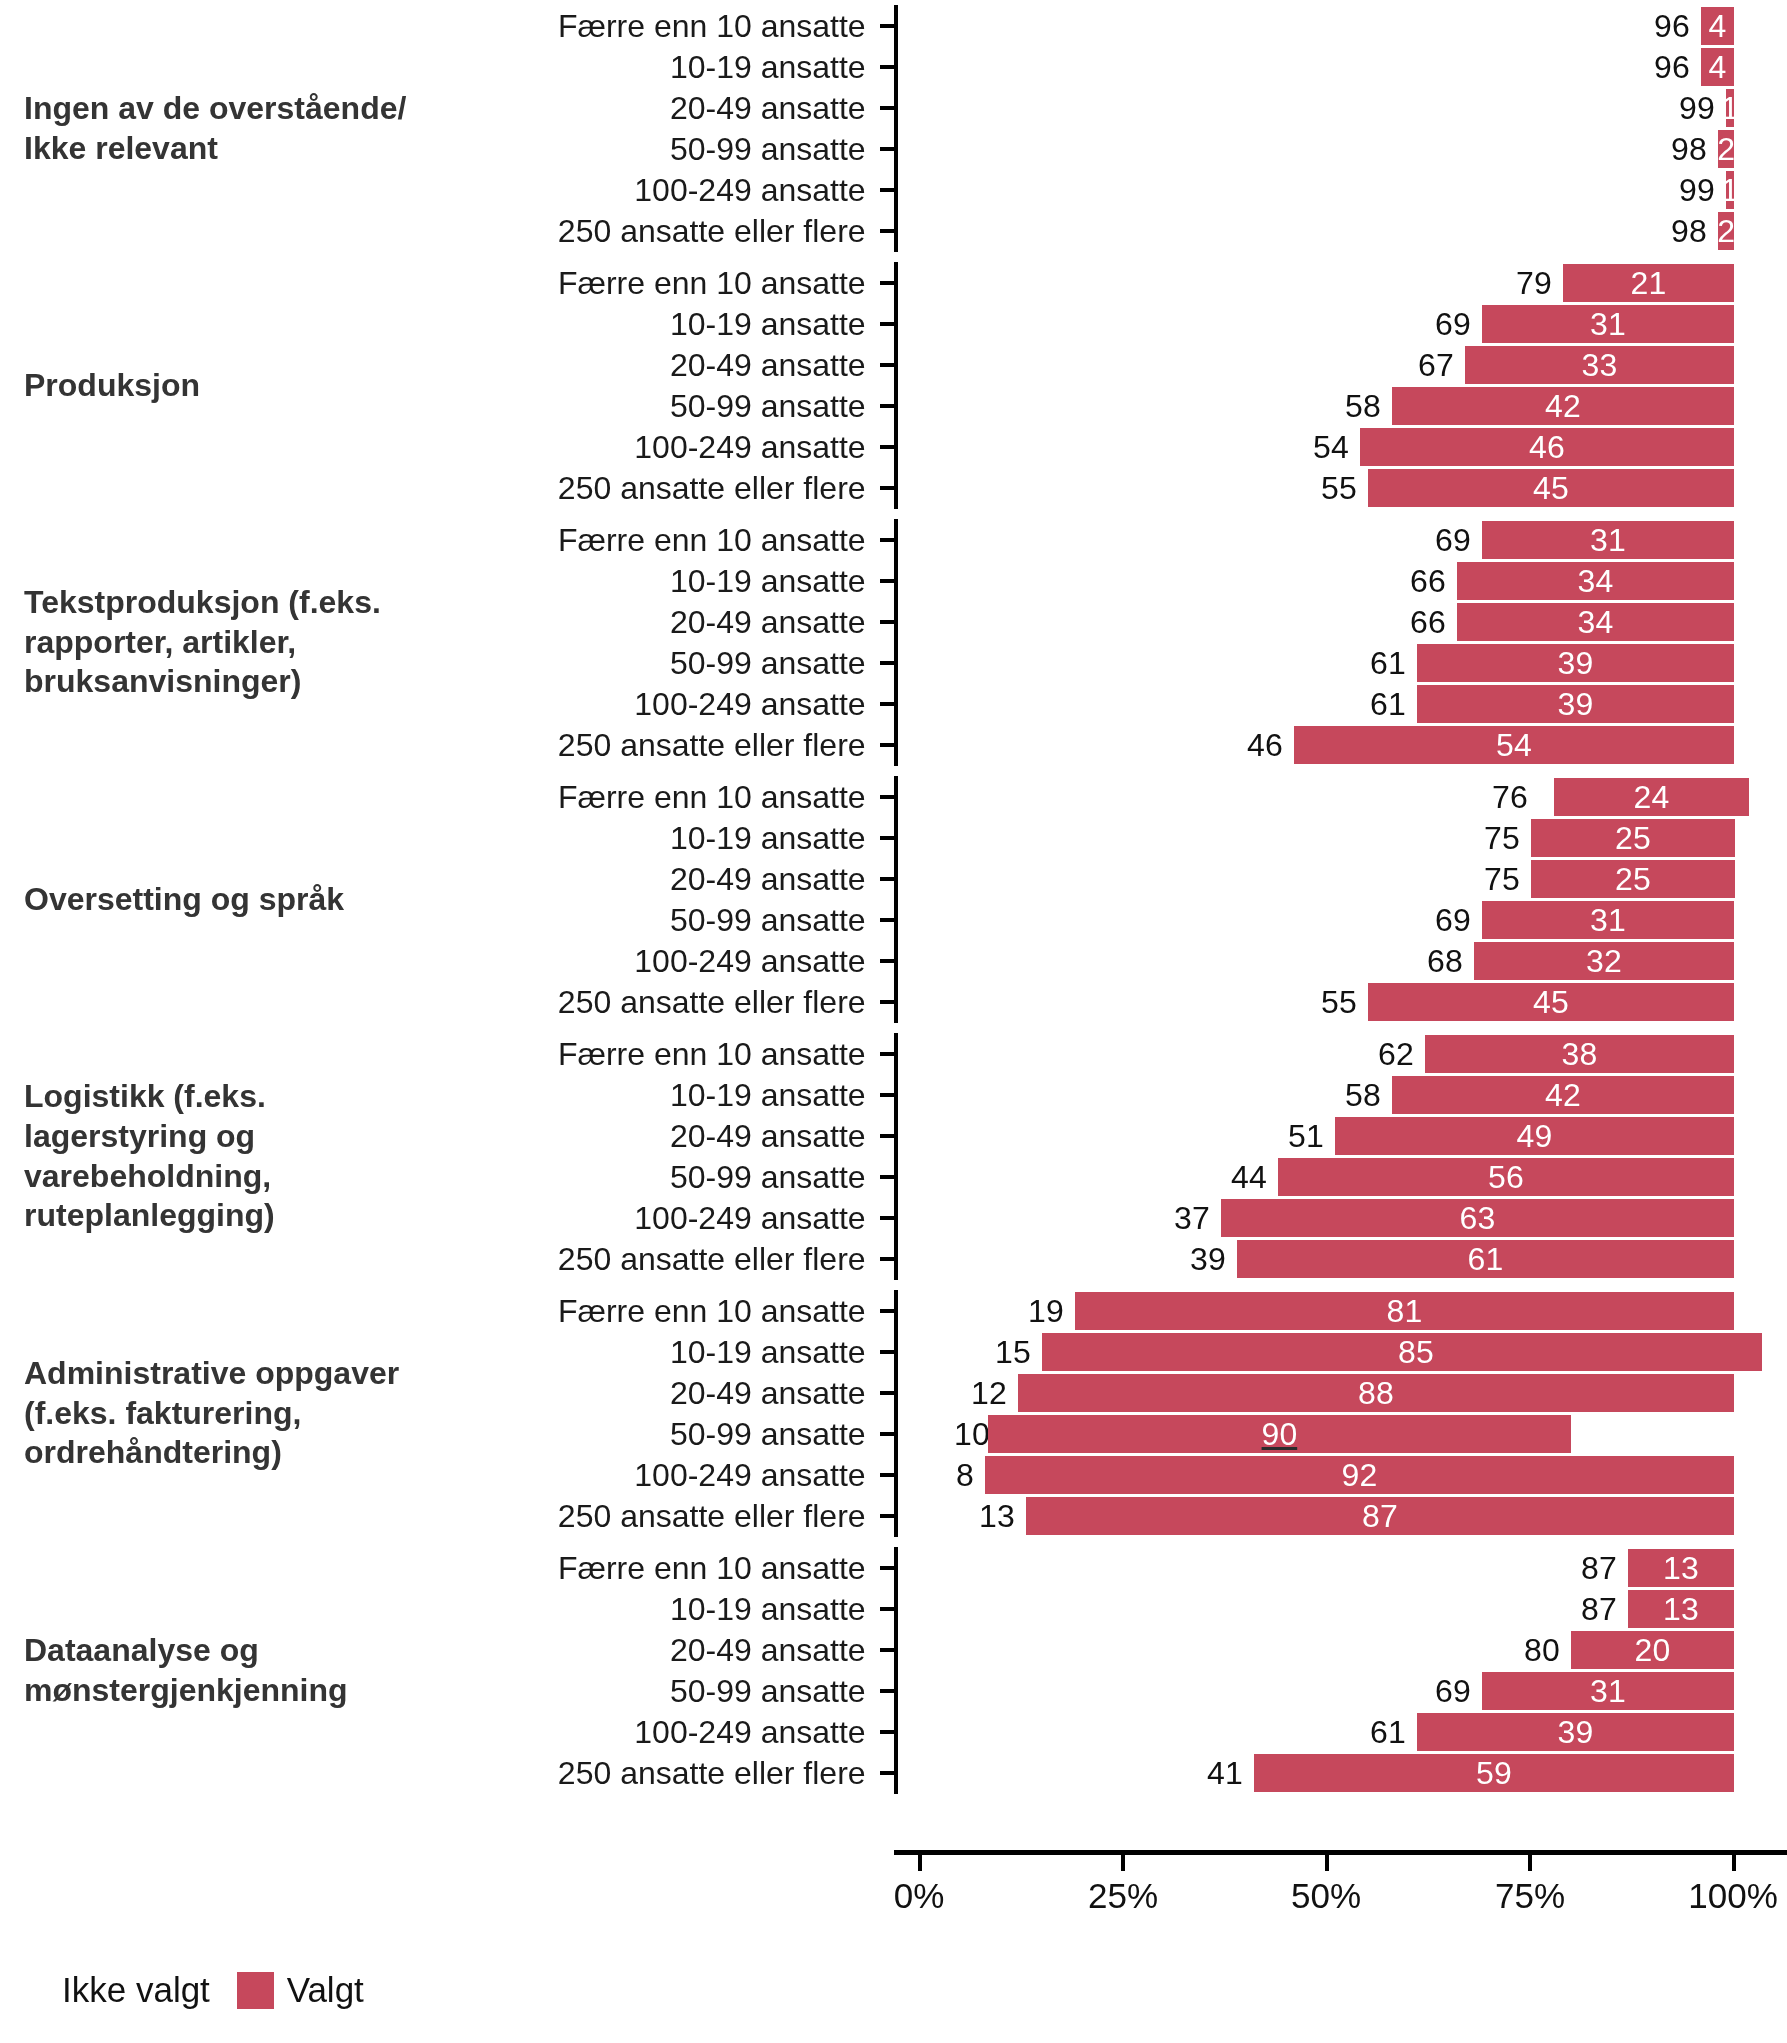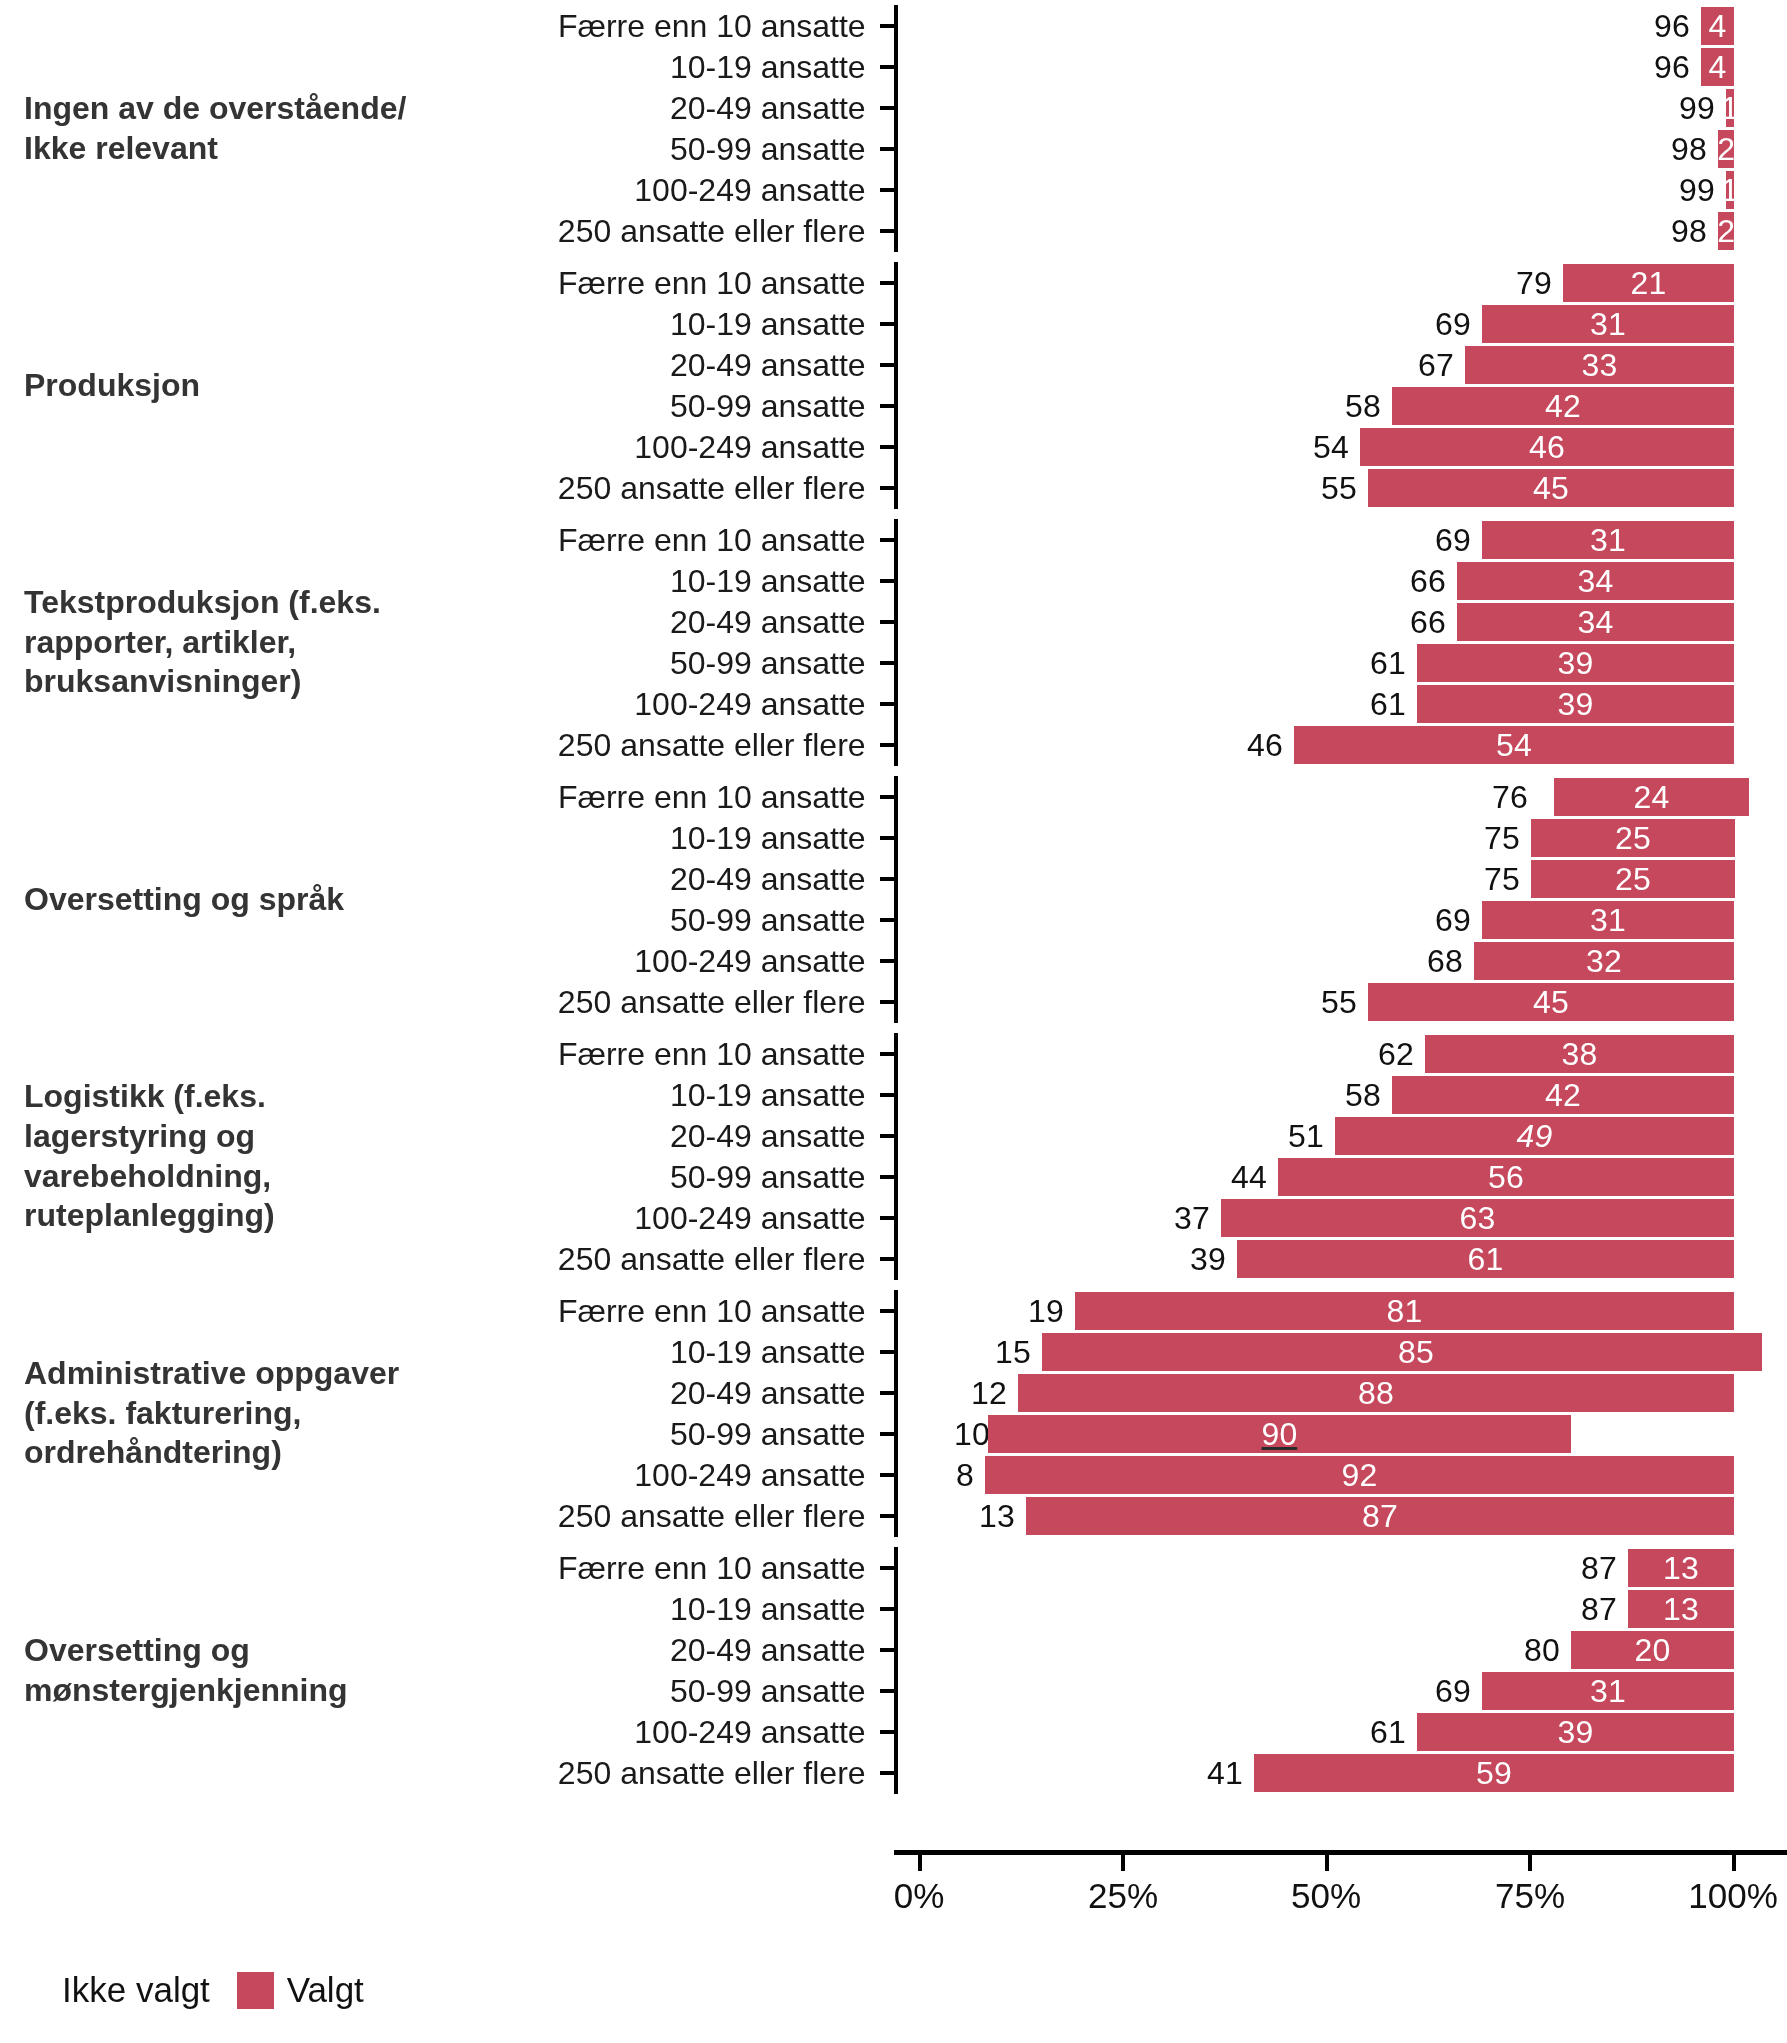--- a/index.html
+++ b/index.html
@@ -556,21 +556,21 @@
                 </div>
               </div>
             </div>
           </div>
           <div class="row">
             <div class="cat-label">20-49 ansatte</div>
             <div class="tick"></div>
             <div class="plot">
               <div class="track">
                 <div class="left-value" style="left: 0px; width: 415px;">51</div>
-                <div class="bar" style="left: 415px; width: 399px; background: rgb(198, 72, 92); font-style: italic;">
+                <div class="bar" style="left: 415px; width: 399px; background: rgb(198, 72, 92);">
                   <span class="bar-value">49</span>
                 </div>
               </div>
             </div>
           </div>
           <div class="row">
             <div class="cat-label">50-99 ansatte</div>
             <div class="tick"></div>
             <div class="plot">
               <div class="track">
@@ -684,21 +684,21 @@
                 <div class="bar" style="left: 106px; width: 708px; background: rgb(198, 72, 92);">
                   <span class="bar-value">87</span>
                 </div>
               </div>
             </div>
           </div>
         </div>
       </div>
       <div class="group" style="height: 257px;">
         <div class="group-label-cell">
-          <div class="group-label">Oversetting og
+          <div class="group-label">Dataanalyse og
 mønstergjenkjenning</div>
         </div>
         <div class="group-body">
           <div class="spine"></div>
           <div class="row">
             <div class="cat-label">Færre enn 10 ansatte</div>
             <div class="tick"></div>
             <div class="plot">
               <div class="track">
                 <div class="left-value" style="left: 0px; width: 708px;">87</div>

